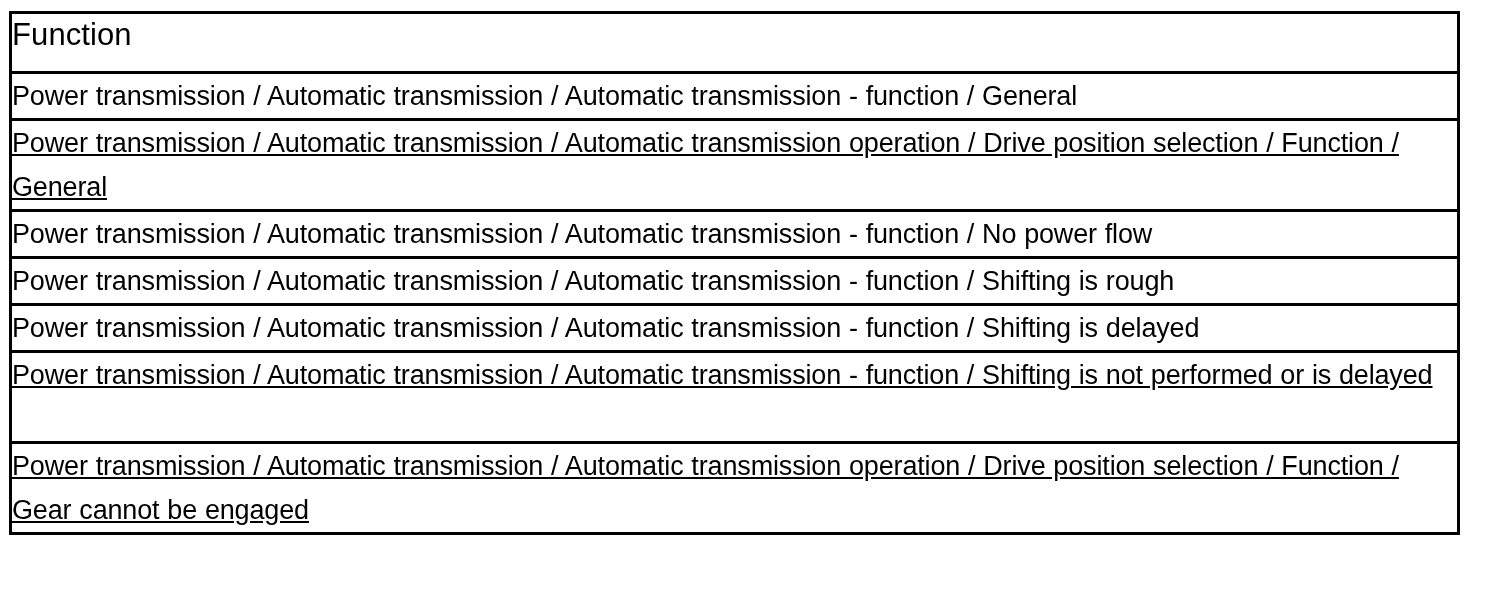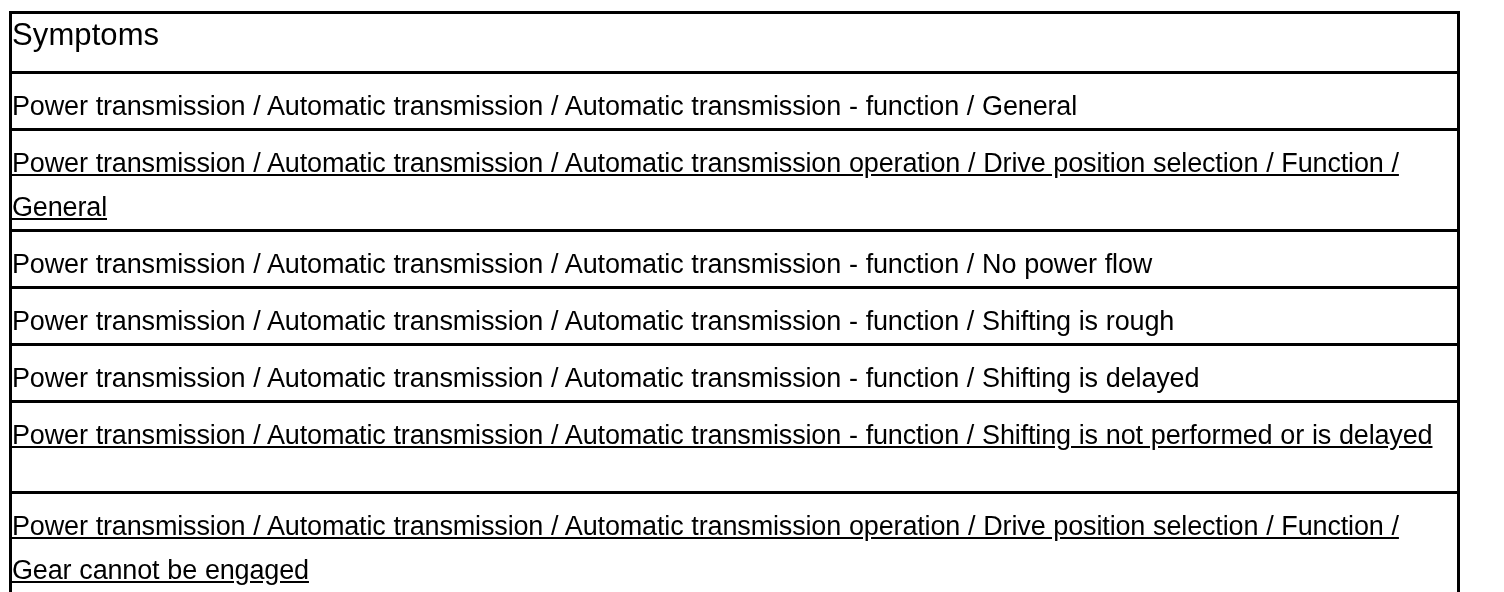--- a/index.html
+++ b/index.html
@@ -54,40 +54,39 @@
     padding: 7px 10px 8px 8px;
     font-size: 27px;
     line-height: 44px;
     font-weight: 400;
     font-stretch: condensed;
     letter-spacing: -0.15px;
     word-spacing: 0.5px;
   }
   .symptom-cell .txt {
     display: block;
-    margin-top: 10px;
   }
   
   .row-h1 .symptom-cell {
     height: 44px;
   }
   
   .row-h2 .symptom-cell {
     height: 88px;
     text-decoration: underline;
   }
 </style>
 </head>
 <body>
 
 <div class="page">
   <table class="symptoms-table">
     <thead>
       <tr>
-        <th class="header-cell">Symptoms</th>
+        <th class="header-cell">Function</th>
       </tr>
     </thead>
     <tbody>
       <tr class="row-h1">
         <td class="symptom-cell">
           <span class="txt">Power transmission / Automatic transmission / Automatic transmission - function / General</span>
         </td>
       </tr>
       <tr class="row-h2">
         <td class="symptom-cell">

